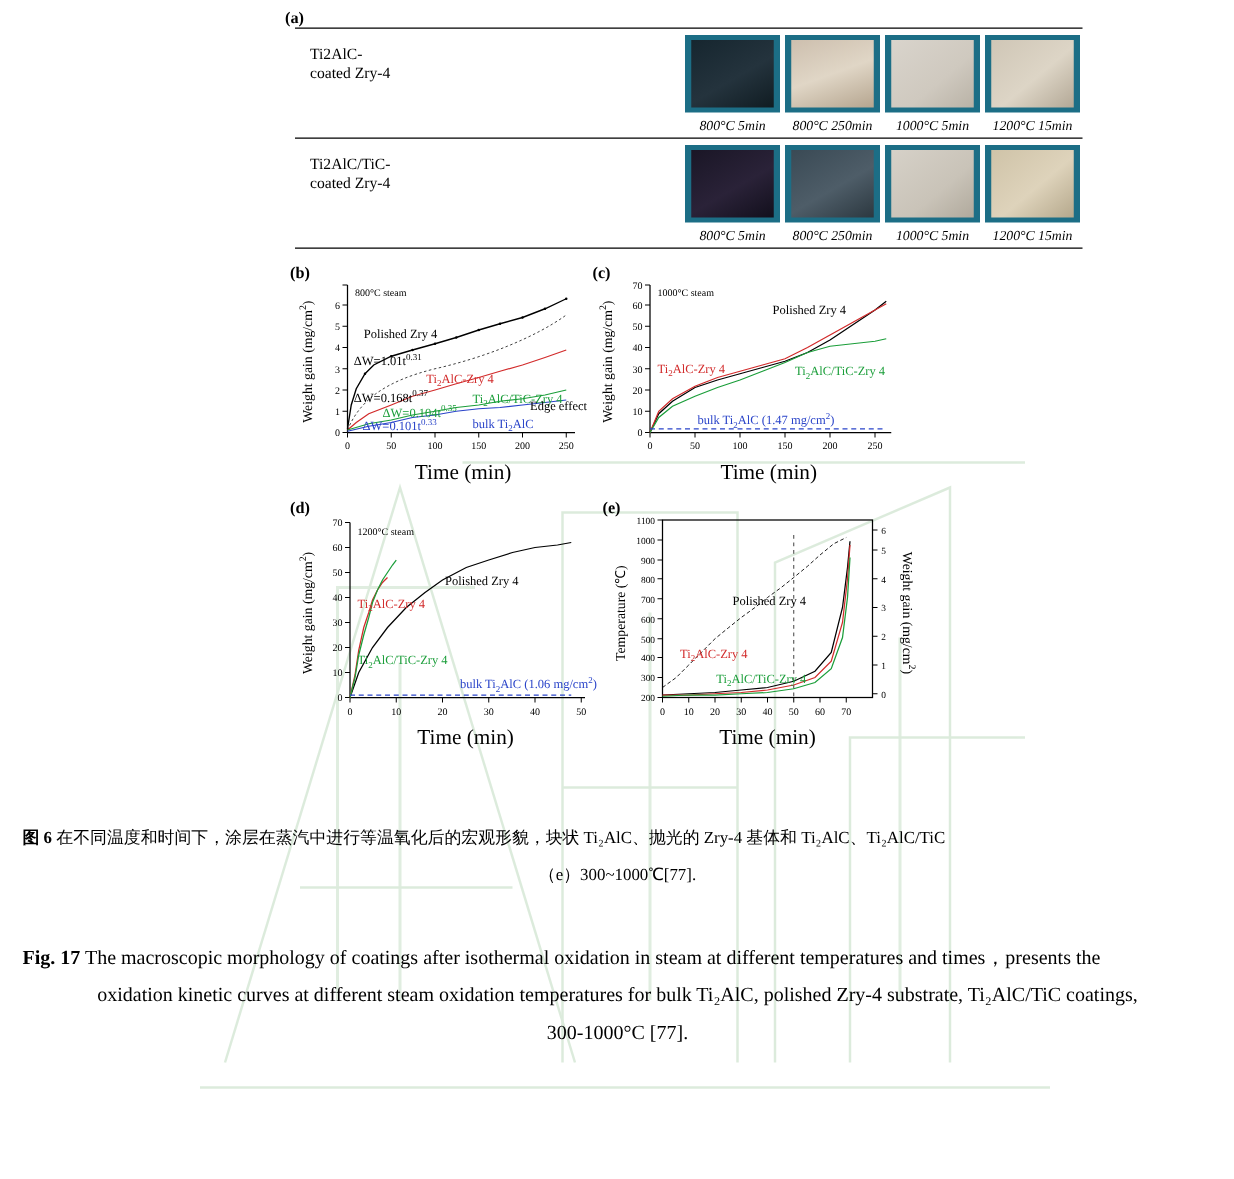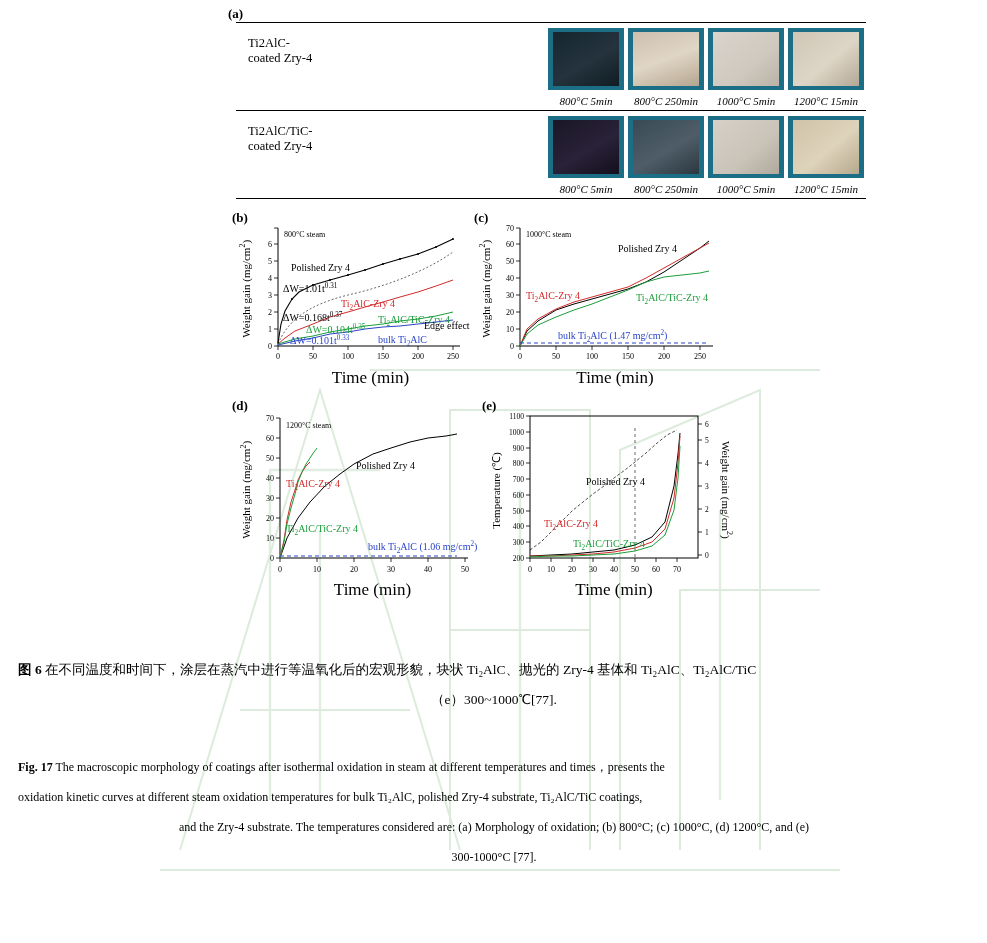--- a/index.html
+++ b/index.html
@@ -30,21 +30,21 @@
 
   
   .panel{position:absolute;}
   .panel-tag{position:absolute;font-weight:bold;font-size:13px;}
   .axis-title{position:absolute;font-size:17px;text-align:center;}
   .y-title{position:absolute;font-size:11px;transform-origin:center;white-space:nowrap;}
   .plotlbl{position:absolute;font-size:10px;white-space:nowrap;}
 
   
   .cap-zh{position:absolute;font-size:13.5px;line-height:30px;}
-  .cap-en{position:absolute;font-size:12px;line-height:30px;font-family:"Liberation Serif",serif;}
+  .cap-en{position:absolute;font-size:16px;line-height:30px;font-family:"Liberation Serif",serif;}
   .cap-zh .bold, .cap-en .bold{font-weight:bold;}
   sub{font-size:0.72em;}
   sup{font-size:0.72em;}
 
   
   #watermark{position:absolute;left:120px;top:330px;width:760px;height:560px;
              opacity:.30;pointer-events:none;}
 </style>
 </head>
 <body>
@@ -413,18 +413,17 @@
     <div>
       <span class="bold">图 6</span><span> 在不同温度和时间下，涂层在蒸汽中进行等温氧化后的宏观形貌，块状 Ti₂AlC、抛光的 Zry-4 基体和 Ti₂AlC、Ti₂AlC/TiC</span>
     </div>
     <div style="text-align:center;">（e）300~1000℃[77].</div>
   </div>
 
   <div class="cap-en" style="left:18px;top:752px;width:952px;">
     <div>
       <span class="bold">Fig. 17</span><span> The macroscopic morphology of coatings after isothermal oxidation in steam at different temperatures and times，presents the</span>
     </div>
-    <div style="">oxidation kinetic curves at different steam oxidation temperatures for bulk Ti₂AlC, polished Zry-4 substrate, Ti₂AlC/TiC coatings,</div>
-    <div style="text-align:center;">and the Zry-4 substrate. The temperatures considered are: (a) Morphology of oxidation; (b) 800°C; (c) 1000°C, (d) 1200°C, and (e)</div>
+    <div style="text-align:center;">oxidation kinetic curves at different steam oxidation temperatures for bulk Ti₂AlC, polished Zry-4 substrate, Ti₂AlC/TiC coatings,</div>
     <div style="text-align:center;">300-1000°C [77].</div>
   </div>
 
 </div>
 
 </body></html>

